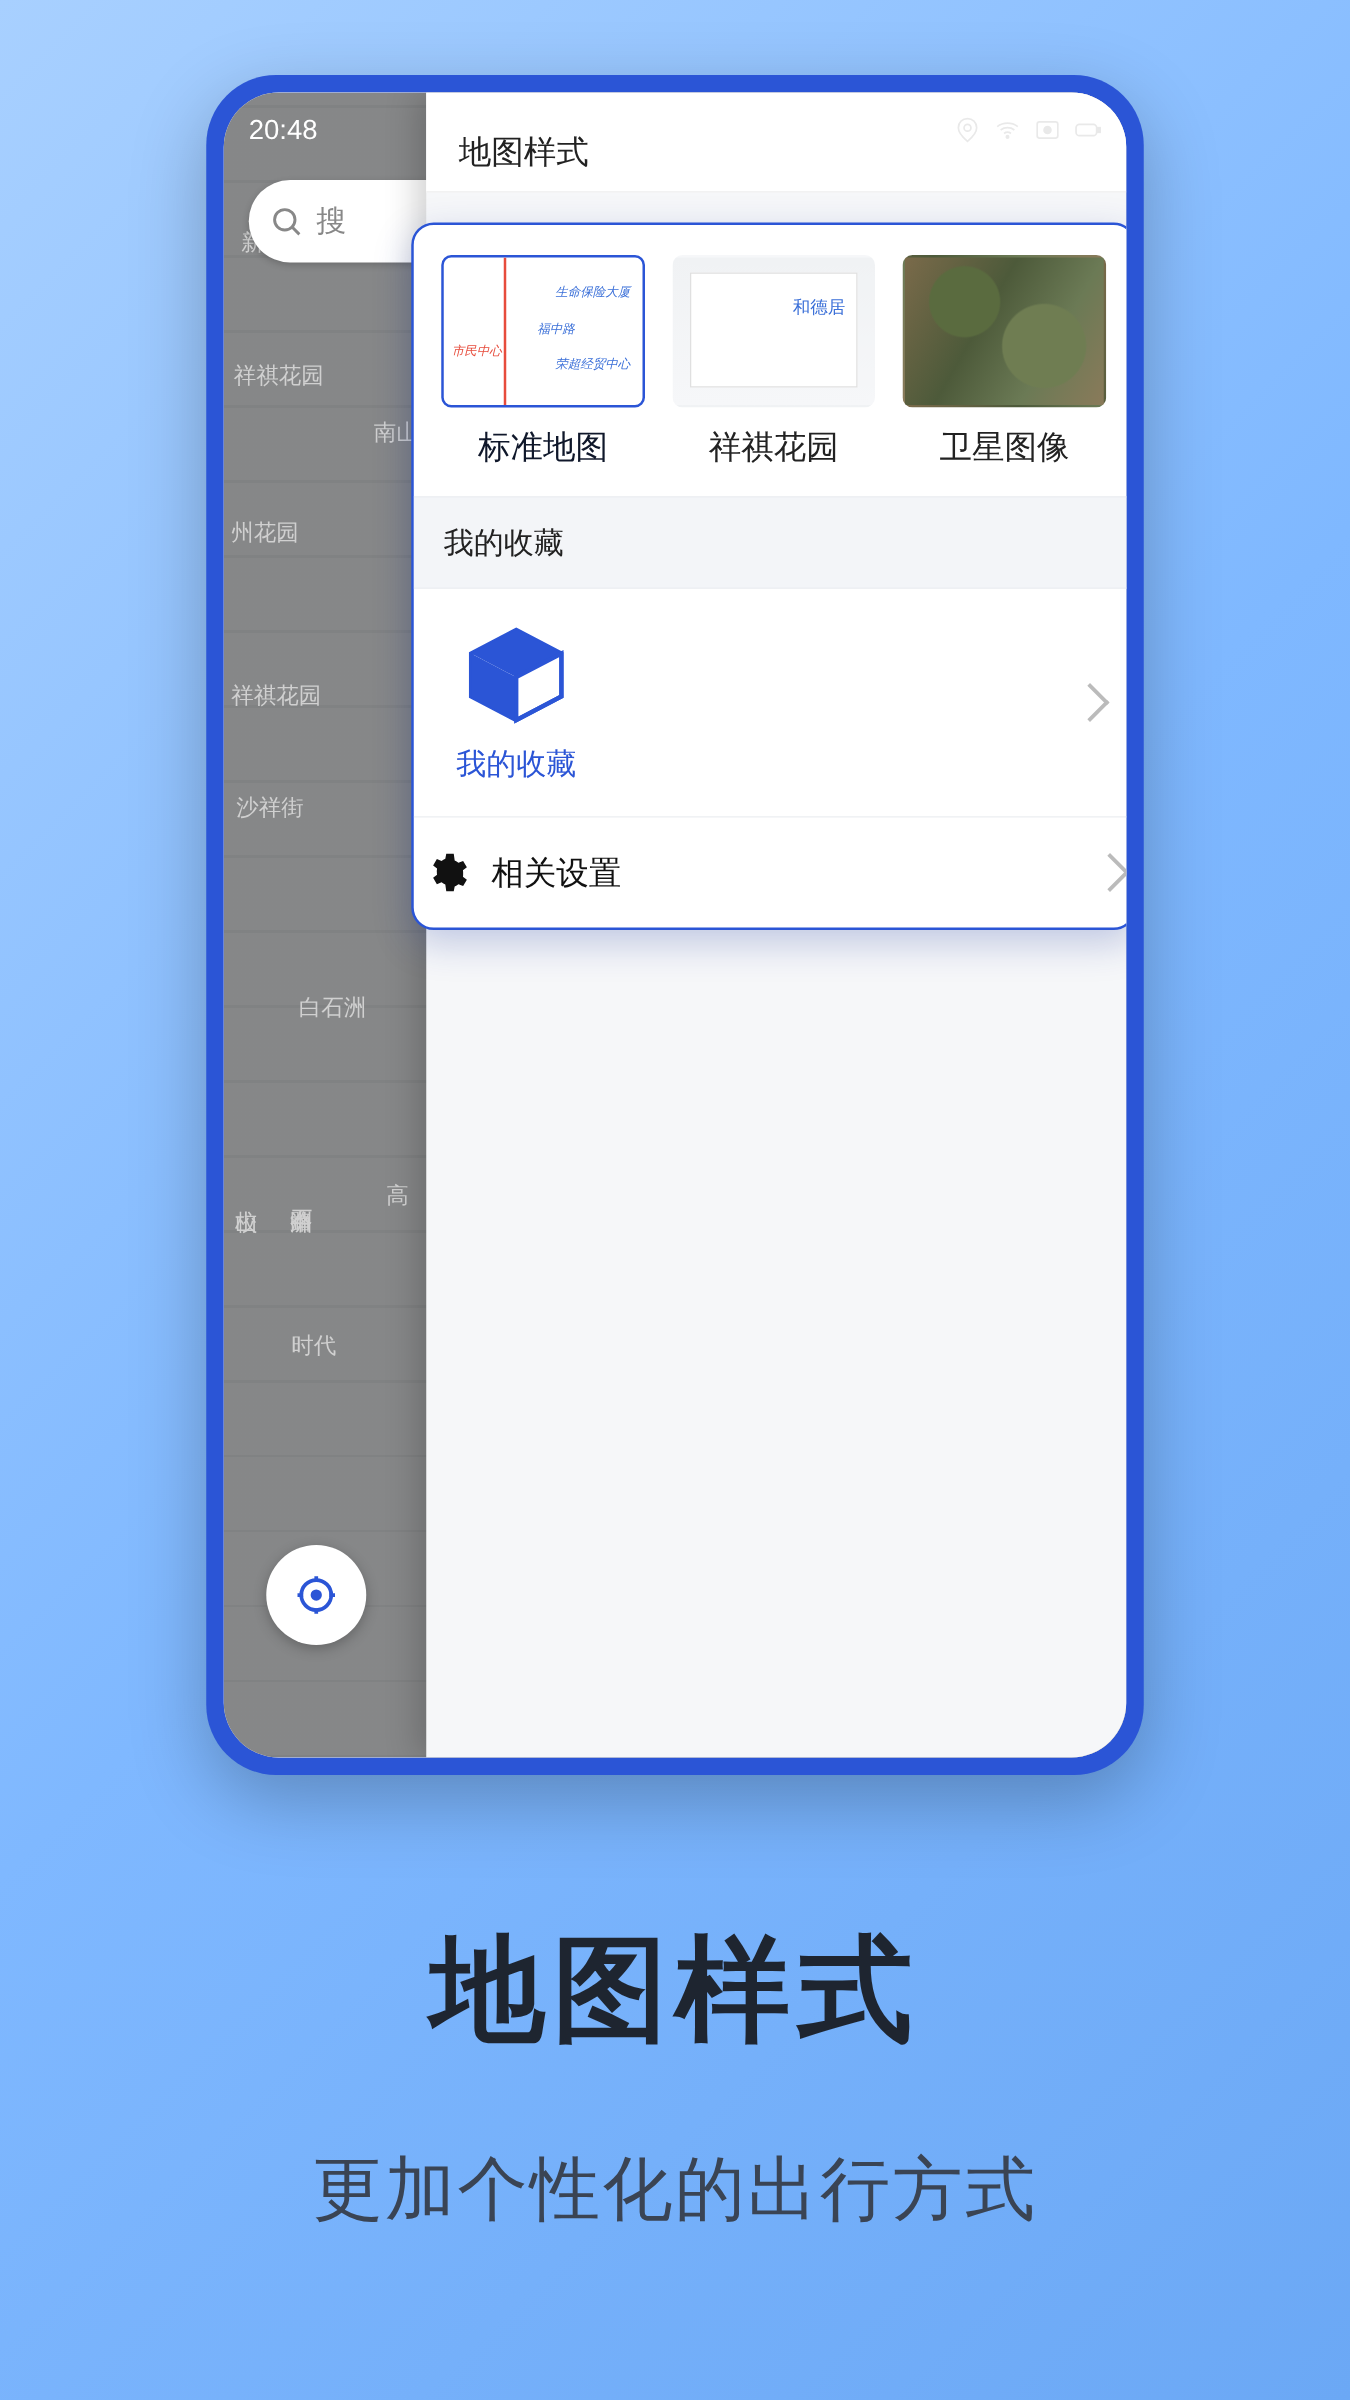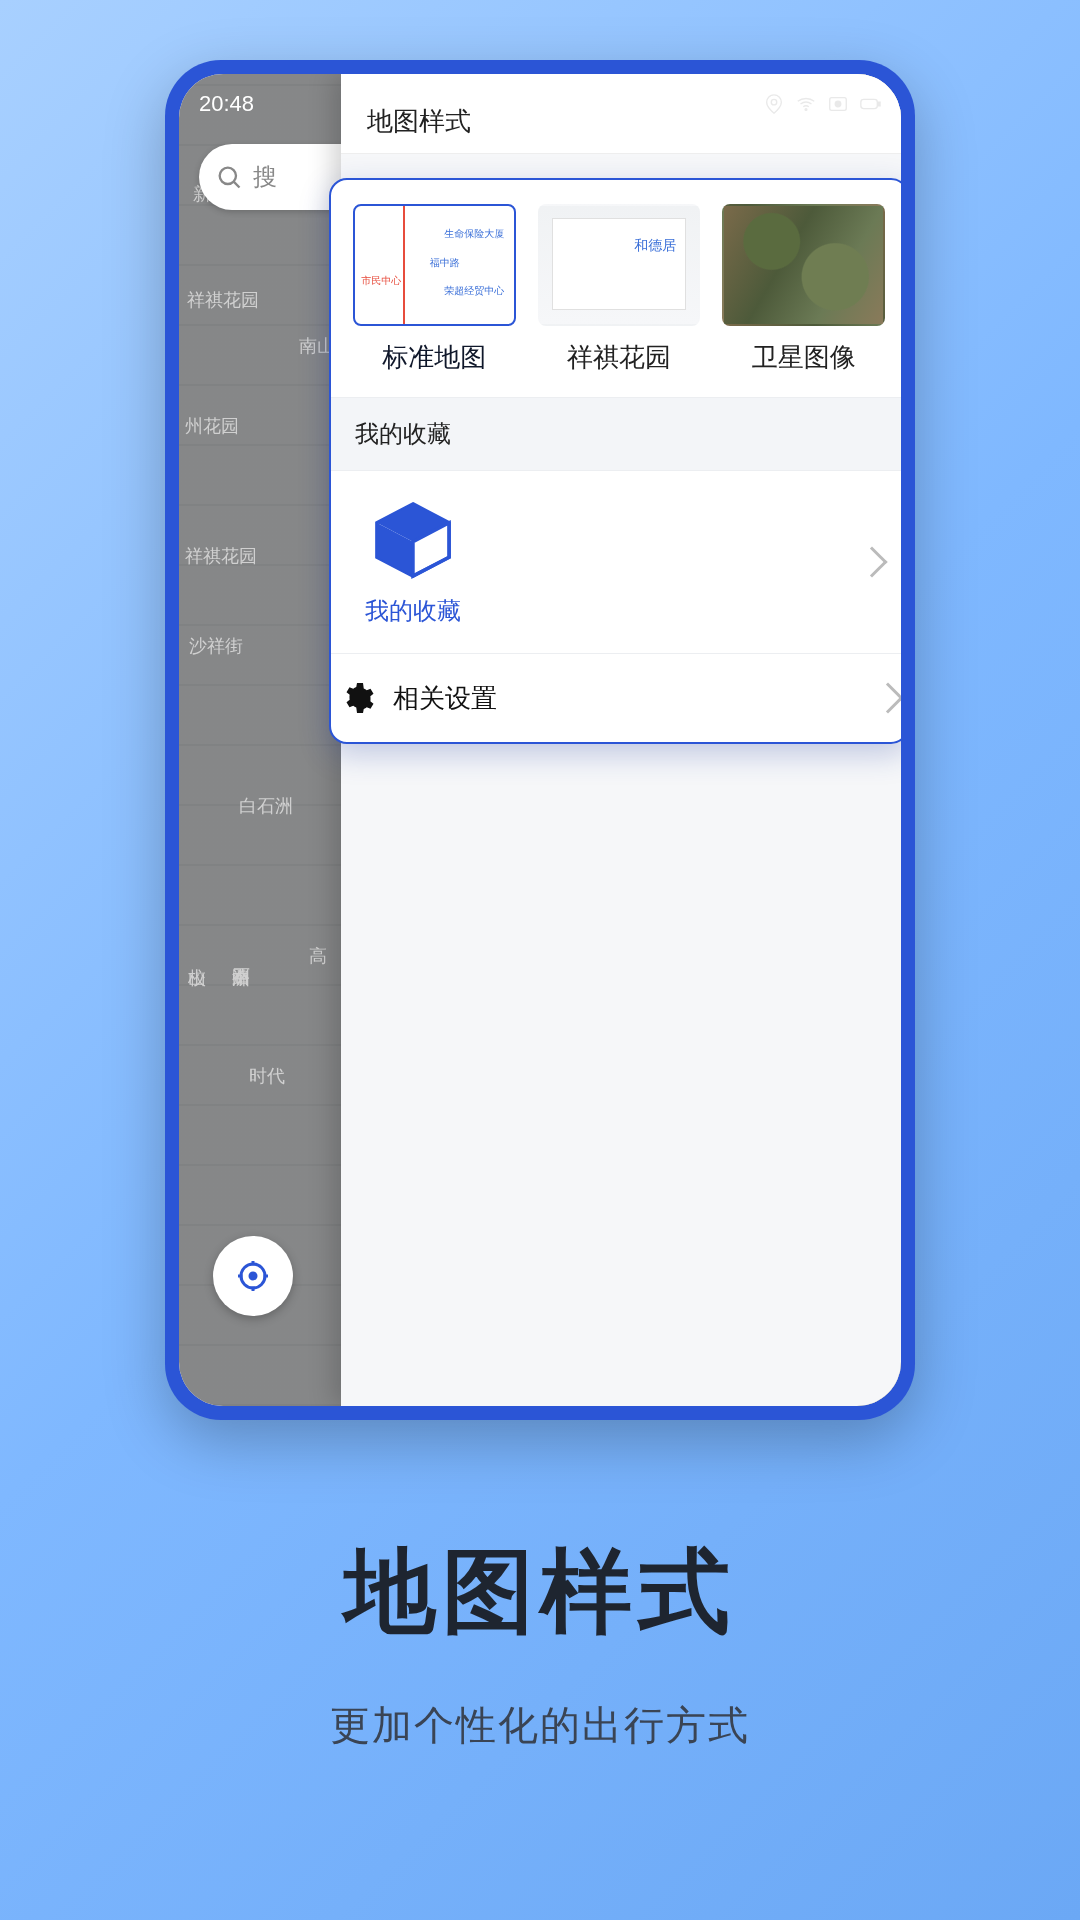--- a/index.html
+++ b/index.html
@@ -156,20 +156,21 @@
     border-radius: 8px;
     background:#e9edf2;
     position:relative;
     overflow:hidden;
     border: 2px solid transparent;
   }
   .style-item.selected .thumb { border-color:#2b55d6; }
   .thumb.standard {
     background:
       linear-gradient(#fff,#fff);
+    font-style: italic;
   }
   .thumb.standard::before {
     content:"";
     position:absolute; top:0; bottom:0; left:30%;
     width:2px; background:#e74c3c;
   }
   .thumb.standard .mini {
     position:absolute; font-size:10px; color:#3a6fd8;
   }
   .thumb.flat {
@@ -237,22 +238,22 @@
     top: 1530px;
     text-align:center;
   }
   .hero h1 {
     font-size: 92px;
     font-weight: 700;
     color:#1e2530;
     letter-spacing: 6px;
   }
   .hero p {
-    margin-top: 44px;
-    font-size: 40px;
+    margin-top: 60px;
+    font-size: 56px;
     color:#3a4454;
     letter-spacing: 2px;
   }
 </style>
 </head>
 <body>
 
 <div class="bg-lines"></div>
 
 <div class="phone-wrap">
@@ -261,21 +262,21 @@
     <div class="map-layer">
       <span class="map-label light" style="top:108px;left:14px">新中路</span>
       <span class="map-label light" style="top:214px;left:8px">祥祺花园</span>
       <span class="map-label light" style="top:260px;left:120px">南山</span>
       <span class="map-label light" style="top:340px;left:6px">州花园</span>
       <span class="map-label light" style="top:470px;left:6px">祥祺花园</span>
       <span class="map-label light" style="top:560px;left:10px">沙祥街</span>
       <span class="map-label light" style="top:720px;left:60px">白石洲</span>
       <span class="map-label light" style="top:880px;left:50px;writing-mode:vertical-rl">石洲中路</span>
       <span class="map-label light" style="top:870px;left:130px">高</span>
-      <span class="map-label light" style="top:990px;left:70px">时代</span>
+      <span class="map-label light" style="top:990px;left:54px">时代</span>
       <span class="map-label light" style="top:880px;left:6px;writing-mode:vertical-rl">山校</span>
       <span class="map-label light" style="top:392px;left:150px">茂</span>
     </div>
 
     <div class="statusbar">
       <span>20:48</span>
       <span class="icons">
         <svg viewBox="0 0 24 24">
             <circle cx="12" cy="10" r="3"></circle>
             <path d="M12 2a8 8 0 0 1 8 8c0 5-8 12-8 12S4 15 4 10a8 8 0 0 1 8-8z"></path>

